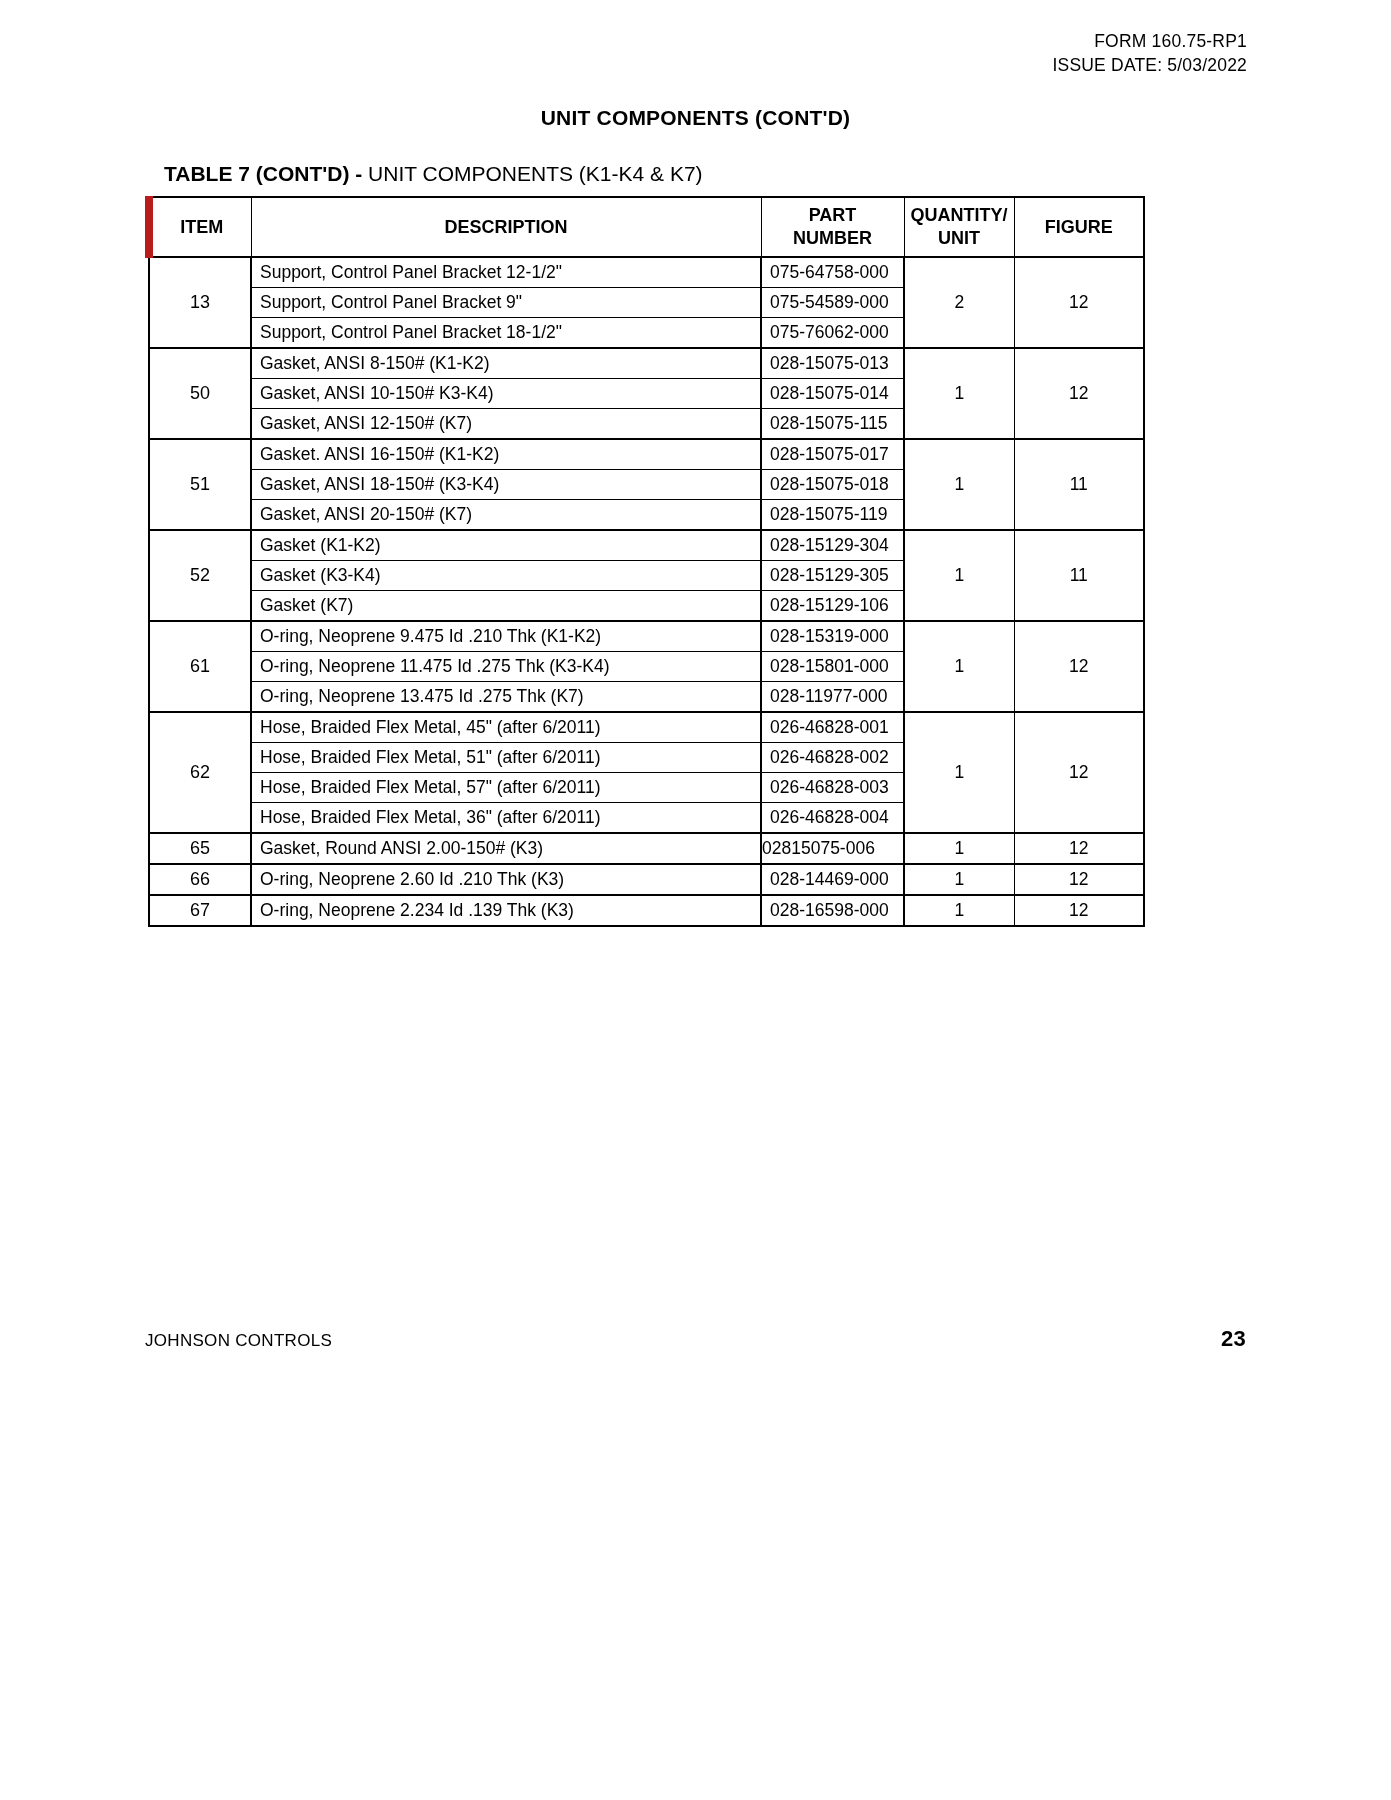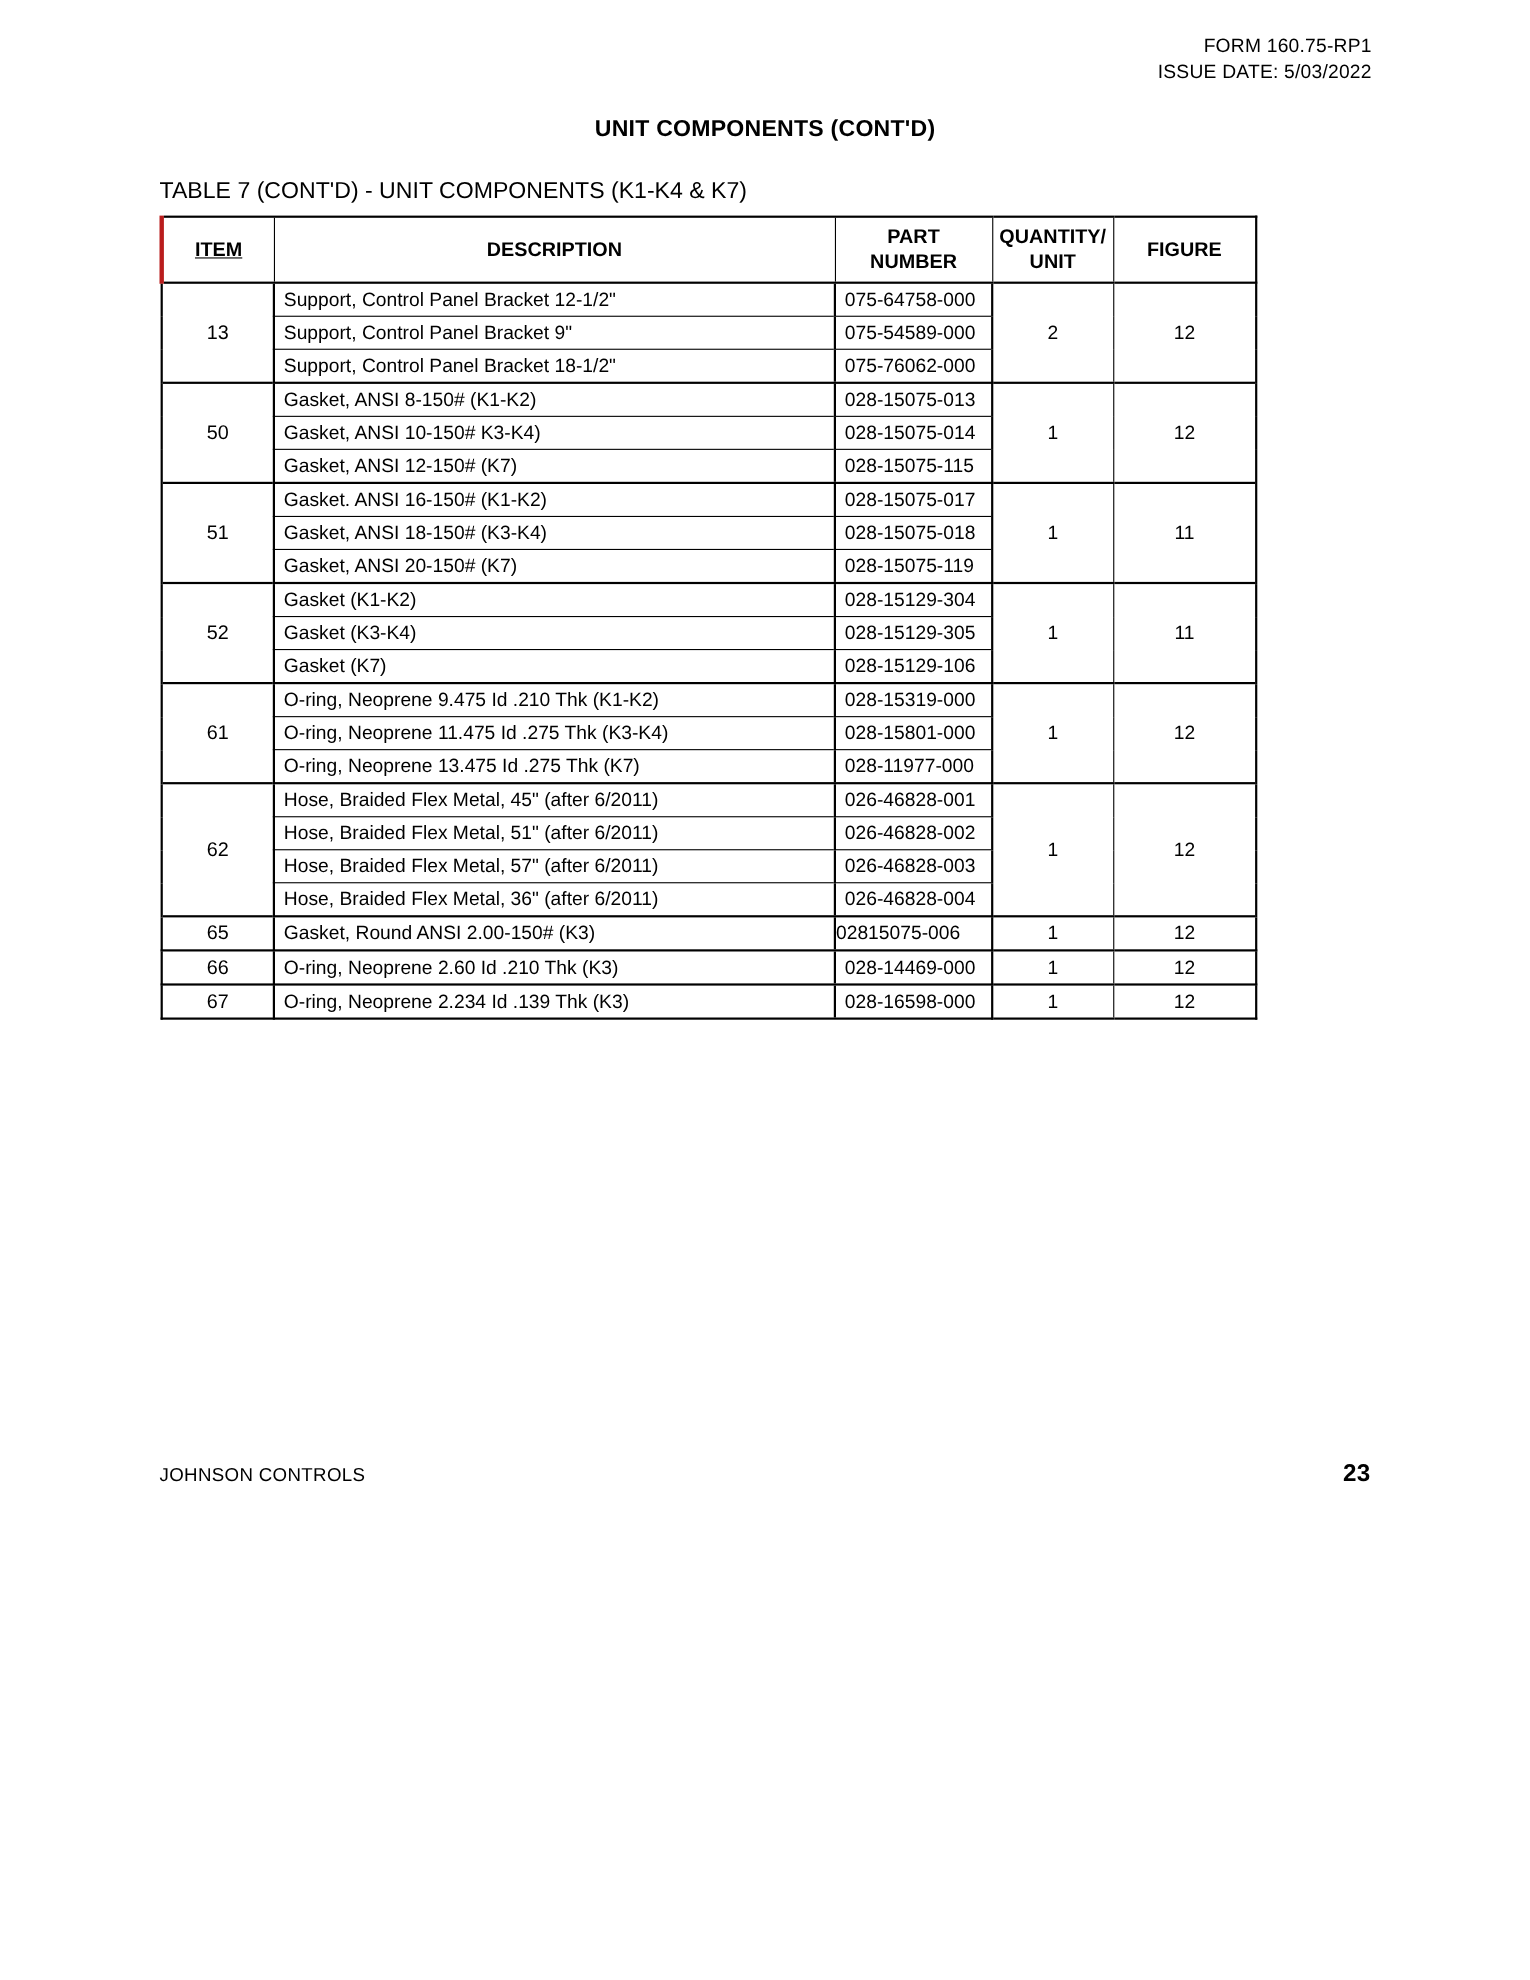--- a/index.html
+++ b/index.html
@@ -59,21 +59,22 @@
 
   .table-caption {
     position: absolute;
     left: 145px;
     top: 161px;
     font-size: 21px;
     line-height: 1.2;
     white-space: nowrap;
   }
   .table-caption .cap-bold {
-    font-weight: normal;
+    font-weight: bold;
+    margin-left: 19px;
   }
 
   
   .parts-table {
     position: absolute;
     left: 145px;
     top: 196px;
     width: 995px;
     border-collapse: collapse;
     table-layout: fixed;
@@ -98,21 +99,21 @@
     text-align: center;
     height: 54px;
     line-height: 1.25;
     padding: 2px 4px;
   }
   .parts-table thead th.two-line { line-height: 1.3; }
 
   
   .parts-table { border: 2px solid #000; }
   .parts-table thead th { border-bottom: 2px solid #000; border-top: 2px solid #000;}
-  .parts-table thead th:first-child { border-left: 4px solid #b91c1c; text-decoration: underline; }
+  .parts-table thead th:first-child { border-left: 8px solid #b91c1c; }
   .parts-table thead th:last-child  { border-right: 2px solid #000; }
 
   td.item-cell {
     text-align: center;
     font-weight: normal;
     font-size: 18px;
     border-left: 2px solid #000;
     border-right: 2px solid #000;
   }
   td.desc-cell {

